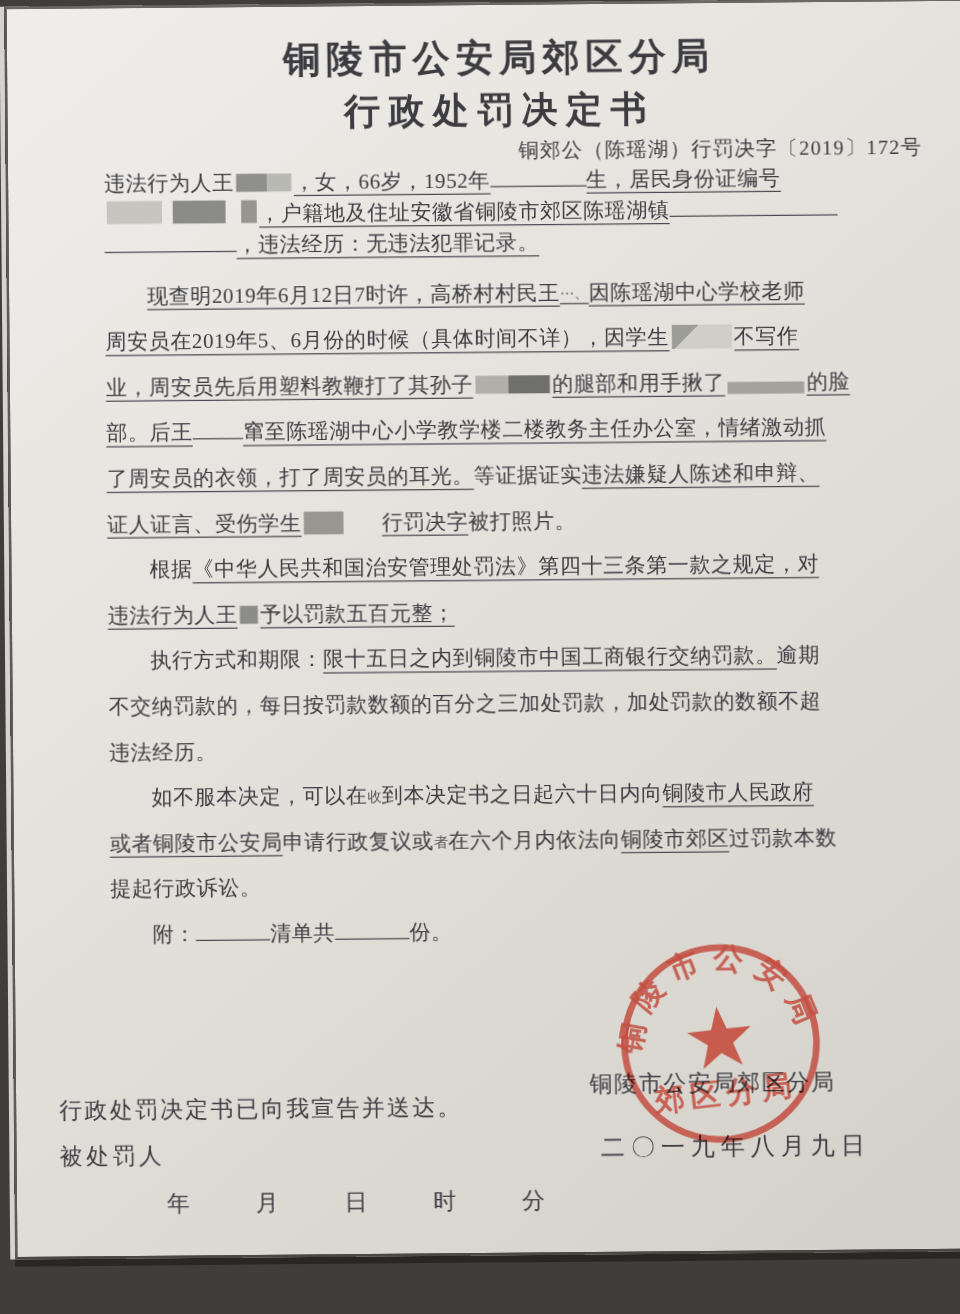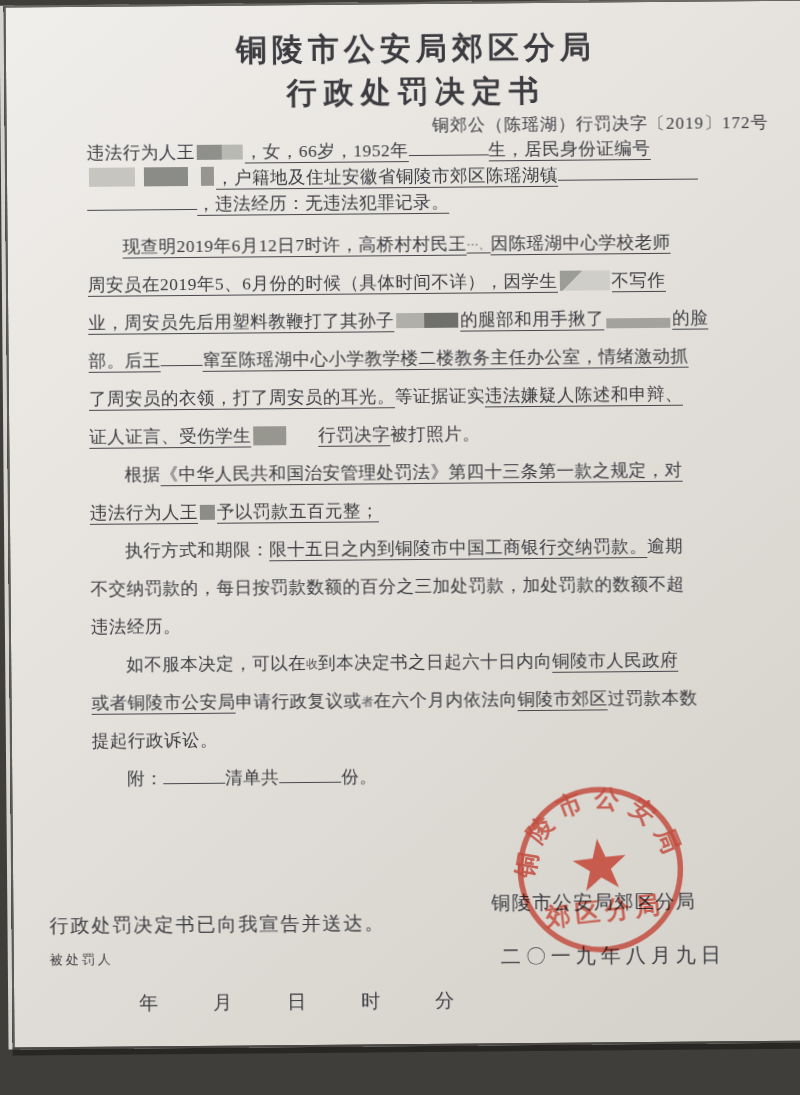--- a/index.html
+++ b/index.html
@@ -31,21 +31,21 @@
   .rC{width:44px;height:19px;background:#8b8b87;margin-right:11px;}
   .rD{width:13px;height:19px;background:#96958f;}
   .rE{width:50px;height:20px;background:linear-gradient(135deg,#9d9d97 0 32%,#cfcec8 32%);vertical-align:-4px;}
   .rF{width:62px;height:15px;background:linear-gradient(90deg,#b0afa9 0 45%,#6f6f6b 45%);}
   .rG{width:64px;height:10px;background:#a3a29c;vertical-align:-4px;}
   .rH{width:33px;height:19px;background:#98978f;vertical-align:-4px;}
   .rI{width:15px;height:15px;background:#8c8c88;}
   #agency-line{position:absolute;left:478px;top:887px;font-size:19px;letter-spacing:1.5px;}
   #decision-date{position:absolute;left:487px;top:940px;font-size:20px;letter-spacing:5px;}
   #served-note{position:absolute;left:36px;top:906px;font-size:19px;letter-spacing:2px;}
-  #penalized-label{position:absolute;left:36px;top:944px;font-size:13px;letter-spacing:3px;}
+  #penalized-label{position:absolute;left:36px;top:944px;font-size:19px;letter-spacing:3px;}
   #datetime-row{position:absolute;left:125px;top:984px;width:315px;display:flex;justify-content:space-between;font-size:19px;}
   #seal{position:absolute;left:470px;top:764px;width:238px;height:218px;
     transform:rotate(-6deg);mix-blend-mode:multiply;opacity:.88;}
 </style>
 </head>
 <body>
 
 <div id="photo">
   <div id="paper">
     <div id="content">

